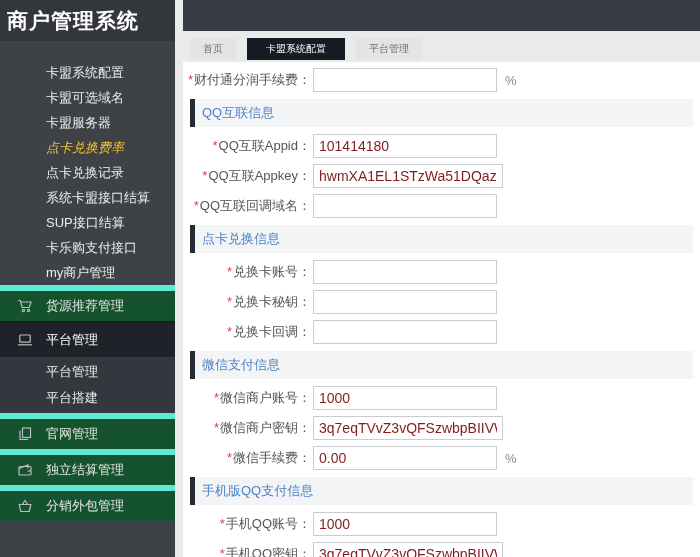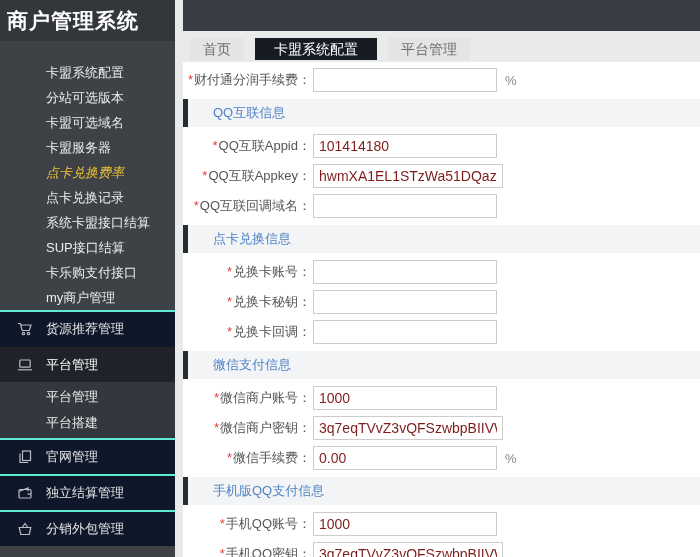--- a/index.html
+++ b/index.html
@@ -23,21 +23,21 @@
     text-align:right;
   }
   .menu-plain { padding-top:19px; }
   .menu-item {
     height:25px; line-height:25px; padding-left:46px;
     color:#ececec; cursor:pointer; white-space:nowrap;
   }
   .menu-item.active { color:#f1c431;font-style:italic; }
   .side-section {
     height:36px; display:flex; align-items:center;
-    background:#0f172a; border-top:2px solid #5eead4;
+    background:#14532d; border-top:6px solid #5eead4;
     padding-left:17px; cursor:pointer; color:#e4e4e4; white-space:nowrap;
   }
   .side-section .sicon {
     width:16px; height:16px; margin-right:13px; color:#b9bcc0;
     display:inline-flex; align-items:center; justify-content:center;
   }
   .side-section.dark { background:#1f2329; border-top:1px solid #17191d; color:#fff; }
   .submenu { background:#34383e; padding:2px 0; }
   .submenu .menu-item { height:26px; line-height:26px; }
 
@@ -45,21 +45,21 @@
   .topbar {
     position:absolute; left:183px; top:0; width:517px; height:31px;
     background:#393d43;
   }
   .tabs {
     position:absolute; left:190px; top:38px;
     display:flex; gap:11px; align-items:flex-start;
   }
   .tab {
     height:22px; line-height:22px; padding:0 13px;
-    background:#e4e4e4; color:#6f6f6f; font-size:14px;
+    background:#e4e4e4; color:#6f6f6f; font-size:10px;
     cursor:pointer; white-space:nowrap;
   }
   .tab.active { background:#161b24; color:#fff; padding:0 19px; }
 
   
   .panel {
     position:absolute; left:183px; top:62px; width:517px; height:495px;
     background:#fff; padding-top:3px; overflow:hidden;
   }
   .form-row { height:30px; display:flex; align-items:center; }
@@ -69,35 +69,34 @@
   }
   .star { color:#e43c3c; margin-right:1px; }
   .finput {
     margin-left:2px; width:184px; height:24px; flex:none;
     border:1px solid #ccc; padding:0 5px; font-size:14px; color:#7f1d1d;
     font-family:"Liberation Sans", sans-serif; background:#fff;
   }
   .finput.wide { width:190px; }
   .suffix { margin-left:8px; font-size:13px; color:#8a8a8a; }
   .section-head {
-    height:28px; margin:4px 0; background:#f3f4f6;
+    height:28px; margin:4px 7px; background:#f3f4f6;
     border-left:5px solid #262a33;
-    display:flex; align-items:center; padding-left:25px;
+    display:flex; align-items:center; padding-left:7px;
     color:#4e82c4; font-size:13px; white-space:nowrap;
   }
 </style>
 </head>
 <body>
 
 <div class="sidebar">
   <div class="side-title">商户管理系统</div>
 
   <div class="menu-plain">
     <div class="menu-item">卡盟系统配置</div>
-    <div class="menu-item">分站可选版本</div>
     <div class="menu-item">卡盟可选域名</div>
     <div class="menu-item">卡盟服务器</div>
     <div class="menu-item active">点卡兑换费率</div>
     <div class="menu-item">点卡兑换记录</div>
     <div class="menu-item">系统卡盟接口结算</div>
     <div class="menu-item">SUP接口结算</div>
     <div class="menu-item">卡乐购支付接口</div>
     <div class="menu-item">my商户管理</div>
   </div>
 

